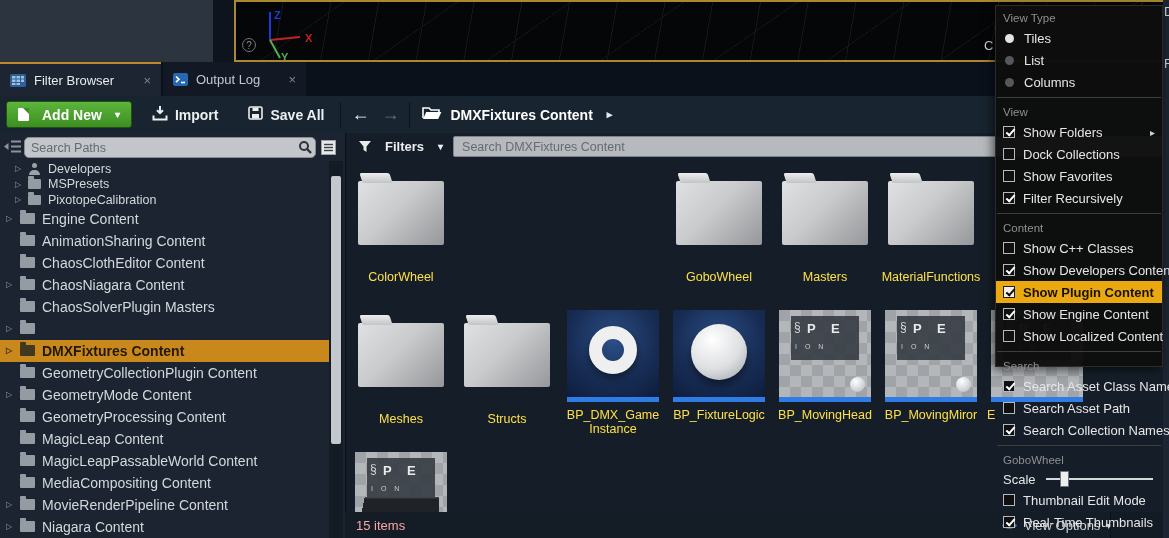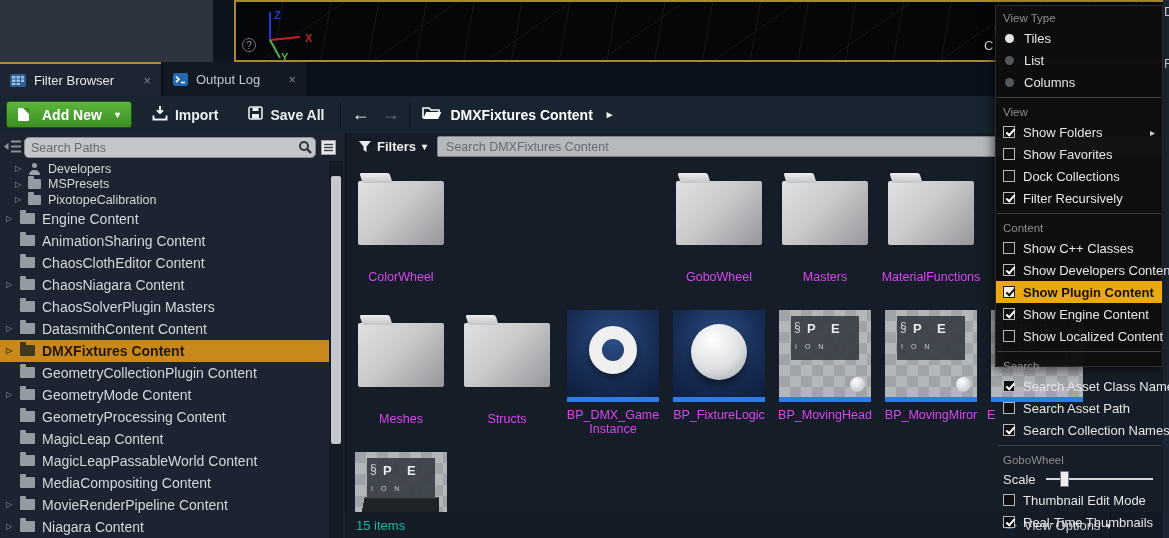--- a/index.html
+++ b/index.html
@@ -74,34 +74,34 @@
   .tperson::after{content:"";position:absolute;left:1px;bottom:0;width:11px;height:5px;border-radius:5px 5px 0 0;background:#9aa1a8;}
   .trow.sel{background:#c9881c;color:#221804;font-weight:bold;}
   .trow.sel .tarrow{color:#3d2f10;}
   .trow.sel .tfolder,.trow.sel .tfolder::before{background:#41391f;}
   .tlabel{white-space:nowrap;}
 
   
   .contentpane{position:absolute;left:345px;top:133px;width:824px;height:405px;background:#151e28;
       border-left:1px solid #0a0f16;}
   .filtersrow{position:absolute;left:0;top:0;width:100%;height:27px;display:flex;align-items:center;}
-  .filters-btn{display:flex;align-items:center;gap:6px;padding:0 10px 0 13px;color:#eceef0;
+  .filters-btn{display:flex;align-items:center;gap:14px;padding:0 10px 0 13px;color:#eceef0;
       font-weight:bold;font-size:13px;}
   .filters-btn .chev{font-size:10px;}
   .filtersearch{flex:1;height:21px;margin-right:5px;background:#b6babe;border:1px solid #7e8388;
       border-radius:2px;font-size:12.5px;color:#33383d;padding:0 8px;font-family:"Liberation Sans",sans-serif;}
   input::placeholder{color:#656b72;opacity:1;}
 
   .grid-area{position:absolute;left:0;top:27px;width:824px;height:352px;overflow:hidden;}
   .tile{position:absolute;width:106px;display:flex;flex-direction:column;align-items:center;}
   .folder-shape{width:86px;height:64px;margin-top:13px;border-radius:2px;position:relative;
       background:linear-gradient(135deg,#e0e1e2 0%,#c9cacc 45%,#95979a 100%);}
   .folder-shape::before{content:"";position:absolute;top:-8px;left:3px;width:30px;height:10px;
       background:linear-gradient(#ededee,#c2c4c6);border-radius:2px 2px 0 0;transform:skewX(18deg);}
-  .tile-label{margin-top:25px;font-size:12.5px;color:#d946ef;text-align:center;line-height:14px;}
+  .tile-label{margin-top:25px;font-size:12.5px;color:#fde047;text-align:center;line-height:14px;}
   .asset .tile-label{margin-top:6px;}
   .thumb{width:92px;height:92px;position:relative;overflow:hidden;background:#0e1e3e;}
   .bpbar{position:absolute;left:0;right:0;bottom:0;height:5px;background:#2e7ce4;}
   .thumb.blue{background:radial-gradient(circle at 50% 32%,#2c5088 0%,#182d55 55%,#0c1a38 100%);}
   .ring{position:absolute;left:22px;top:16px;width:48px;height:48px;border:13px solid #efefef;
       border-radius:50%;box-shadow:0 4px 8px rgba(0,0,0,.5);}
   .sphere{position:absolute;left:18px;top:14px;width:56px;height:56px;border-radius:50%;
       background:radial-gradient(circle at 38% 28%,#ffffff 0%,#dddfe1 55%,#9b9fa4 100%);
       box-shadow:0 5px 9px rgba(0,0,0,.5);}
   .thumb.stage{background:repeating-conic-gradient(#b4b7ba 0% 25%,#a0a3a7 25% 50%) 0 0/22px 22px;}
@@ -110,21 +110,21 @@
   .logo-panel .lp1{position:absolute;left:16px;top:5px;font-size:13px;font-weight:bold;letter-spacing:6px;}
   .logo-panel .lp2{position:absolute;left:4px;top:27px;font-size:7px;letter-spacing:3px;color:#c9ccd0;}
   .logo-glyph{position:absolute;left:3px;top:4px;font-size:12px;color:#d6d9dc;}
   .mini-sphere{position:absolute;right:6px;bottom:10px;width:15px;height:15px;border-radius:50%;
       background:radial-gradient(circle at 38% 30%,#fff,#c9ccd0 70%,#8f9397);}
   .fixture-bar{position:absolute;left:8px;top:44px;width:76px;height:20px;background:#1f2327;
       transform:perspective(80px) rotateX(14deg) skewX(-4deg);border-top:2px solid #3c4247;}
 
   .statusbar{position:absolute;left:345px;top:512px;width:824px;height:26px;background:#141c26;
       display:flex;align-items:center;z-index:10;}
-  .status-count{margin-left:11px;font-size:13px;color:#14b8a6;}
+  .status-count{margin-left:11px;font-size:13px;color:#fca5a5;}
   .viewopts{position:absolute;left:656px;top:0;height:26px;display:flex;align-items:center;gap:6px;
       color:#ced3d8;font-size:13px;}
   .viewopts .chev{font-size:10px;}
   .status-div{position:absolute;left:765px;top:0;width:1px;height:26px;background:#0b1118;}
   .status-right{position:absolute;left:766px;top:0;width:58px;height:26px;background:#121a24;}
 
   
   .menu{position:absolute;left:995px;top:5px;width:168px;height:362px;background:rgba(13,13,13,.97);
       border:1px solid #2b2b2b;box-shadow:-2px 3px 10px rgba(0,0,0,.6);z-index:50;color:#e6e6e6;
       font-size:13px;padding-top:2px;}
@@ -314,21 +314,20 @@
           <span class="tlabel">ChaosNiagara Content</span>
         </div>
       <div class="trow">
           <span class="tarrow"></span>
           <span class="tfolder"></span>
           <span class="tlabel">ChaosSolverPlugin Masters</span>
         </div>
       <div class="trow">
           <span class="tarrow">▷</span>
           <span class="tfolder"></span>
-          <span class="tlabel">DatasmithContent Content</span>
         </div>
       <div class="trow sel">
           <span class="tarrow">▷</span>
           <span class="tfolder"></span>
           <span class="tlabel">DMXFixtures Content</span>
         </div>
       <div class="trow">
           <span class="tarrow"></span>
           <span class="tfolder"></span>
           <span class="tlabel">GeometryCollectionPlugin Content</span>
@@ -520,25 +519,25 @@
     <div class="mdiv"></div>
 
     <div class="mhead">View</div>
     <div class="mrow">
         <span class="cb on"></span>
         <span class="mlabel">Show Folders</span>
         <span class="subarrow">▸</span>
       </div>
     <div class="mrow">
         <span class="cb"></span>
+        <span class="mlabel">Dock Collections</span>
+      </div>
+    <div class="mrow">
+        <span class="cb"></span>
         <span class="mlabel">Show Favorites</span>
-      </div>
-    <div class="mrow">
-        <span class="cb"></span>
-        <span class="mlabel">Dock Collections</span>
       </div>
     <div class="mrow">
         <span class="cb on"></span>
         <span class="mlabel">Filter Recursively</span>
       </div>
     <div class="mdiv"></div>
 
     <div class="mhead">Content</div>
     <div class="mrow">
         <span class="cb"></span>

